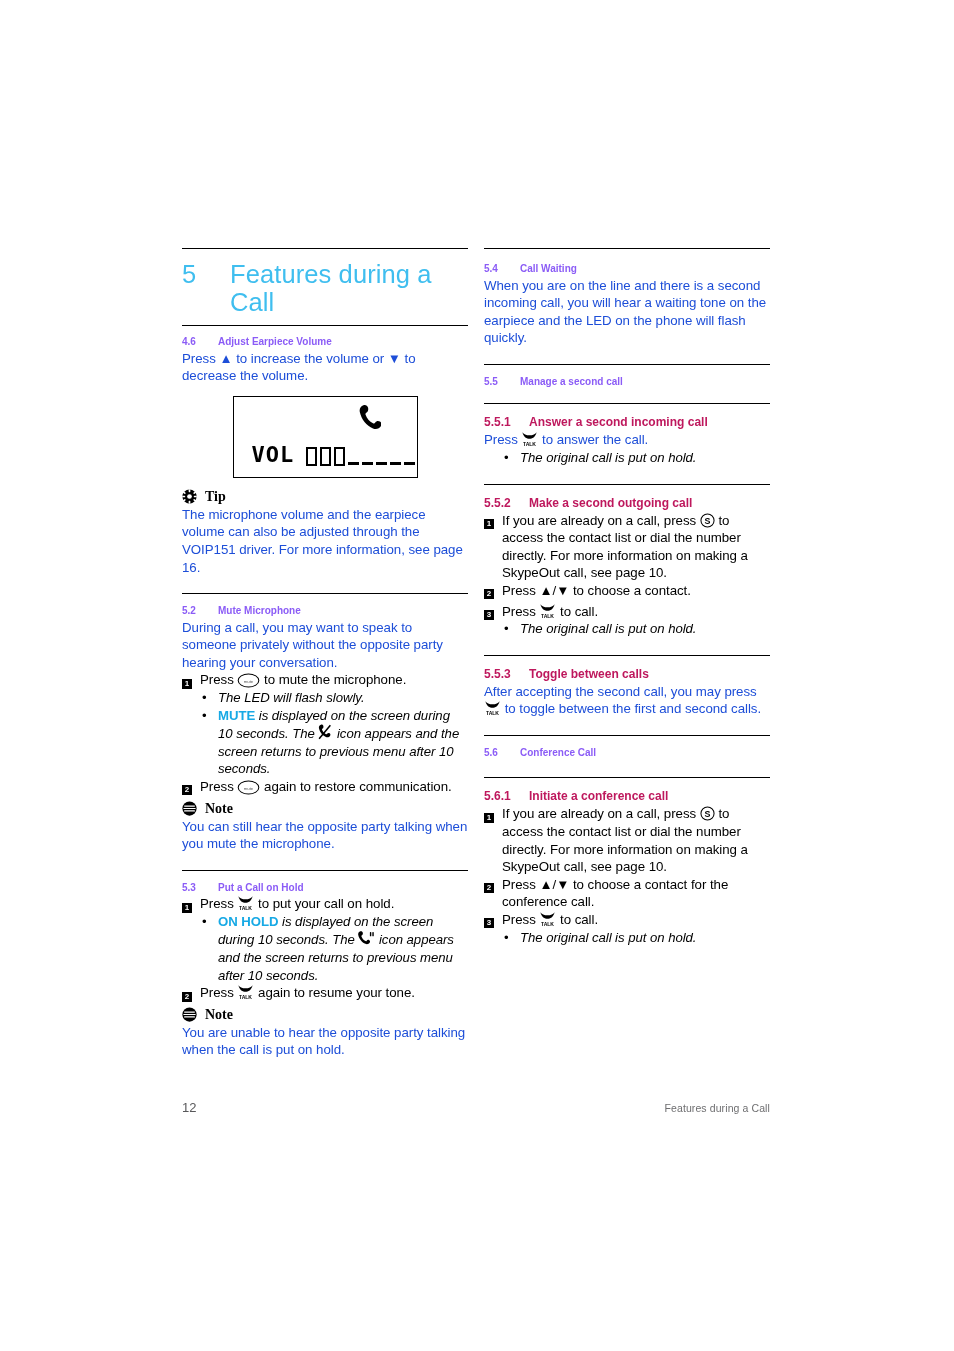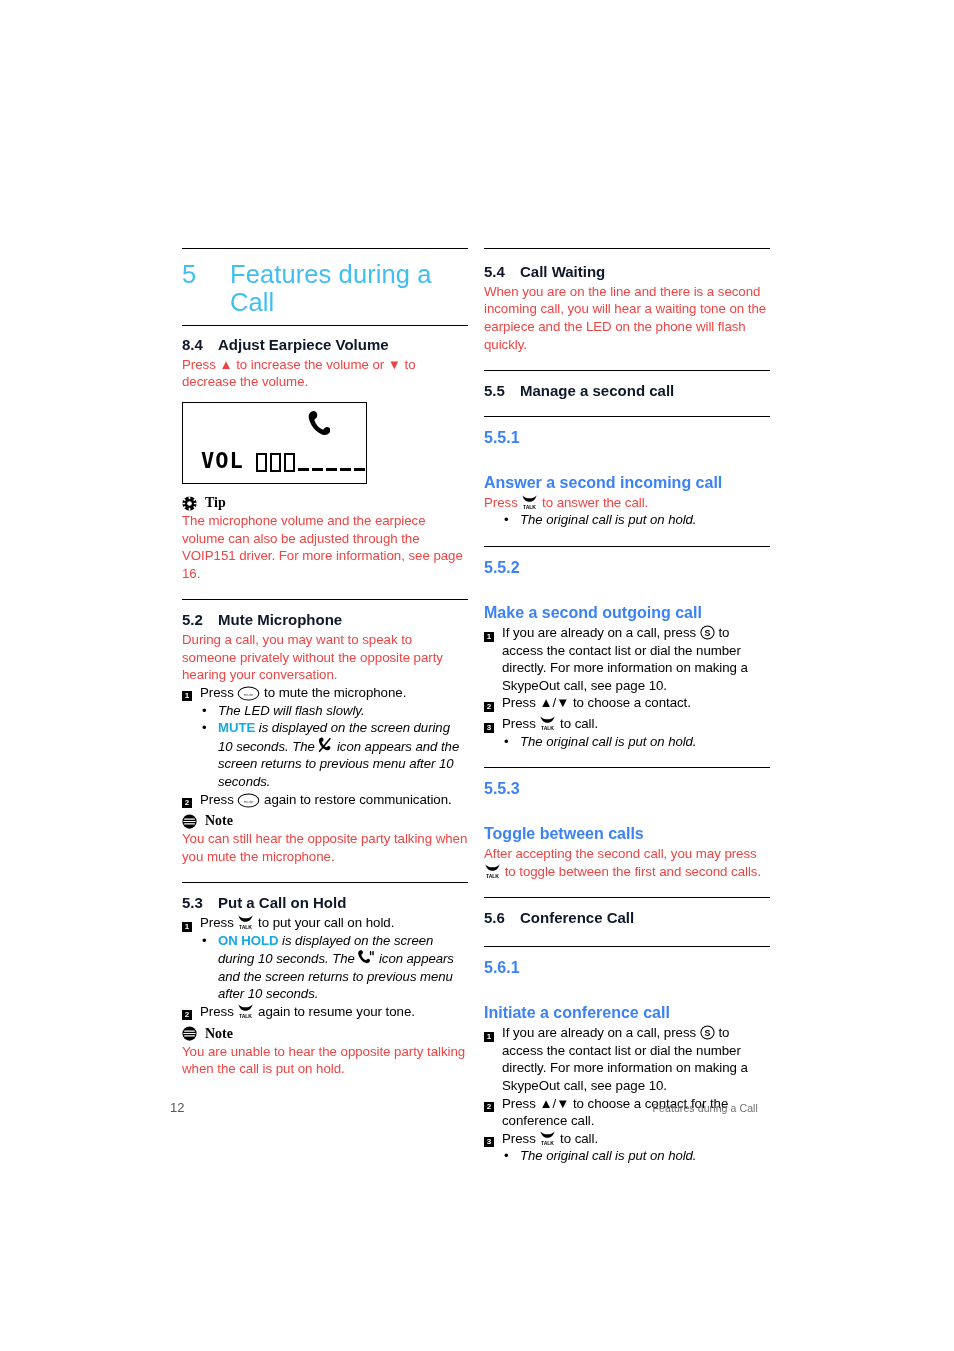--- a/index.html
+++ b/index.html
@@ -58,45 +58,44 @@
     font-weight: 400;
     letter-spacing: 0.1px;
     padding: 11px 0 9px 0;
     line-height: 1.1;
   }
   .chapter .num { width: 48px; flex: 0 0 48px; }
   .chapter .ttl { }
 
   .h2 {
     display: flex;
-    color: #0f172a;
+    color: #8b5cf6;
     font-weight: bold;
-    font-size: 15px;
+    font-size: 10px;
     line-height: 1.25;
     margin: 0 0 1px 0;
   }
   .h2 .num { width: 36px; flex: 0 0 36px; }
 
   .h3 {
     display: flex;
-    color: #3b82f6;
+    color: #be185d;
     font-weight: bold;
-    font-size: 16px;
+    font-size: 12px;
     line-height: 1.25;
     margin: 0 0 1px 0;
-    flex-direction: column;
   }
   .h3 .num { width: 45px; flex: 0 0 45px; }
 
   
   p.body {
     font-size: 13.3px;
     line-height: 17.6px;
     margin: 0;
-    color: #ef4444;
+    color: #1d4ed8;
     letter-spacing: -0.05px;
   }
   p.body + p.body { margin-top: 12px; }
 
   
   .steps { margin: 0; padding: 0; }
   .step {
     display: flex;
     font-size: 13.3px;
     line-height: 17.6px;
@@ -161,20 +160,21 @@
     width: 22px;
     height: 16px;
     display: inline-flex;
     align-items: center;
   }
   .callout .cl-label { padding-left: 1px; font-family: Liberation Serif, serif; }
 
   
   .lcd-wrap {
     display: flex;
+    justify-content: center;
     padding: 11px 0 9px 0;
   }
   .lcd {
     width: 183px;
     height: 80px;
     border: 1.6px solid #000;
     background: #fff;
     position: relative;
   }
   .lcd .handset {
@@ -221,21 +221,21 @@
     vertical-align: -2px;
     line-height: 0;
   }
   .ico-talk { vertical-align: -3px; }
   .ico-mute-btn { vertical-align: -4px; }
   .ico-skype { vertical-align: -3px; }
 
   
   .footer {
     position: absolute;
-    left: 170px;
+    left: 182px;
     top: 1100px;
     width: 588px;
     display: flex;
     justify-content: space-between;
     align-items: baseline;
   }
   .footer .pg {
     font-size: 13px;
     color: #58585A;
   }
@@ -261,21 +261,21 @@
 
         <div class="chapter">
           <span class="num">5</span>
           <span class="ttl">Features during a Call</span>
         </div>
 
         <hr class="rule">
         <div class="spacer-10"></div>
 
         <div class="h2">
-          <span class="num">8.4</span>
+          <span class="num">4.6</span>
           <span>Adjust Earpiece Volume</span>
         </div>
         <p class="body">Press ▲ to increase the volume or ▼ to decrease the volume.</p>
 
         <div class="lcd-wrap">
           <div class="lcd">
             <span class="handset">
               <svg width="22" height="26" viewBox="0 0 22 26" aria-hidden="true">
                 <path d="M4.4 1.2 C6.6 0.4 8.4 1.6 9.0 3.6 C9.6 5.8 9.0 7.6 7.6 8.4 C6.6 9.0 6.2 9.6 6.6 10.8 C7.6 14.2 10.6 17.6 14.0 19.2 C15.0 19.6 15.7 19.4 16.3 18.5 C17.4 16.9 19.2 16.5 21.0 17.6 C22.6 18.6 23.0 20.4 22.0 22.0 C20.4 24.6 17.2 25.6 14.0 24.4 C7.6 22.0 2.2 15.0 0.8 8.0 C0.1 4.6 1.8 2.1 4.4 1.2 Z" fill="#000"></path>
               </svg>

